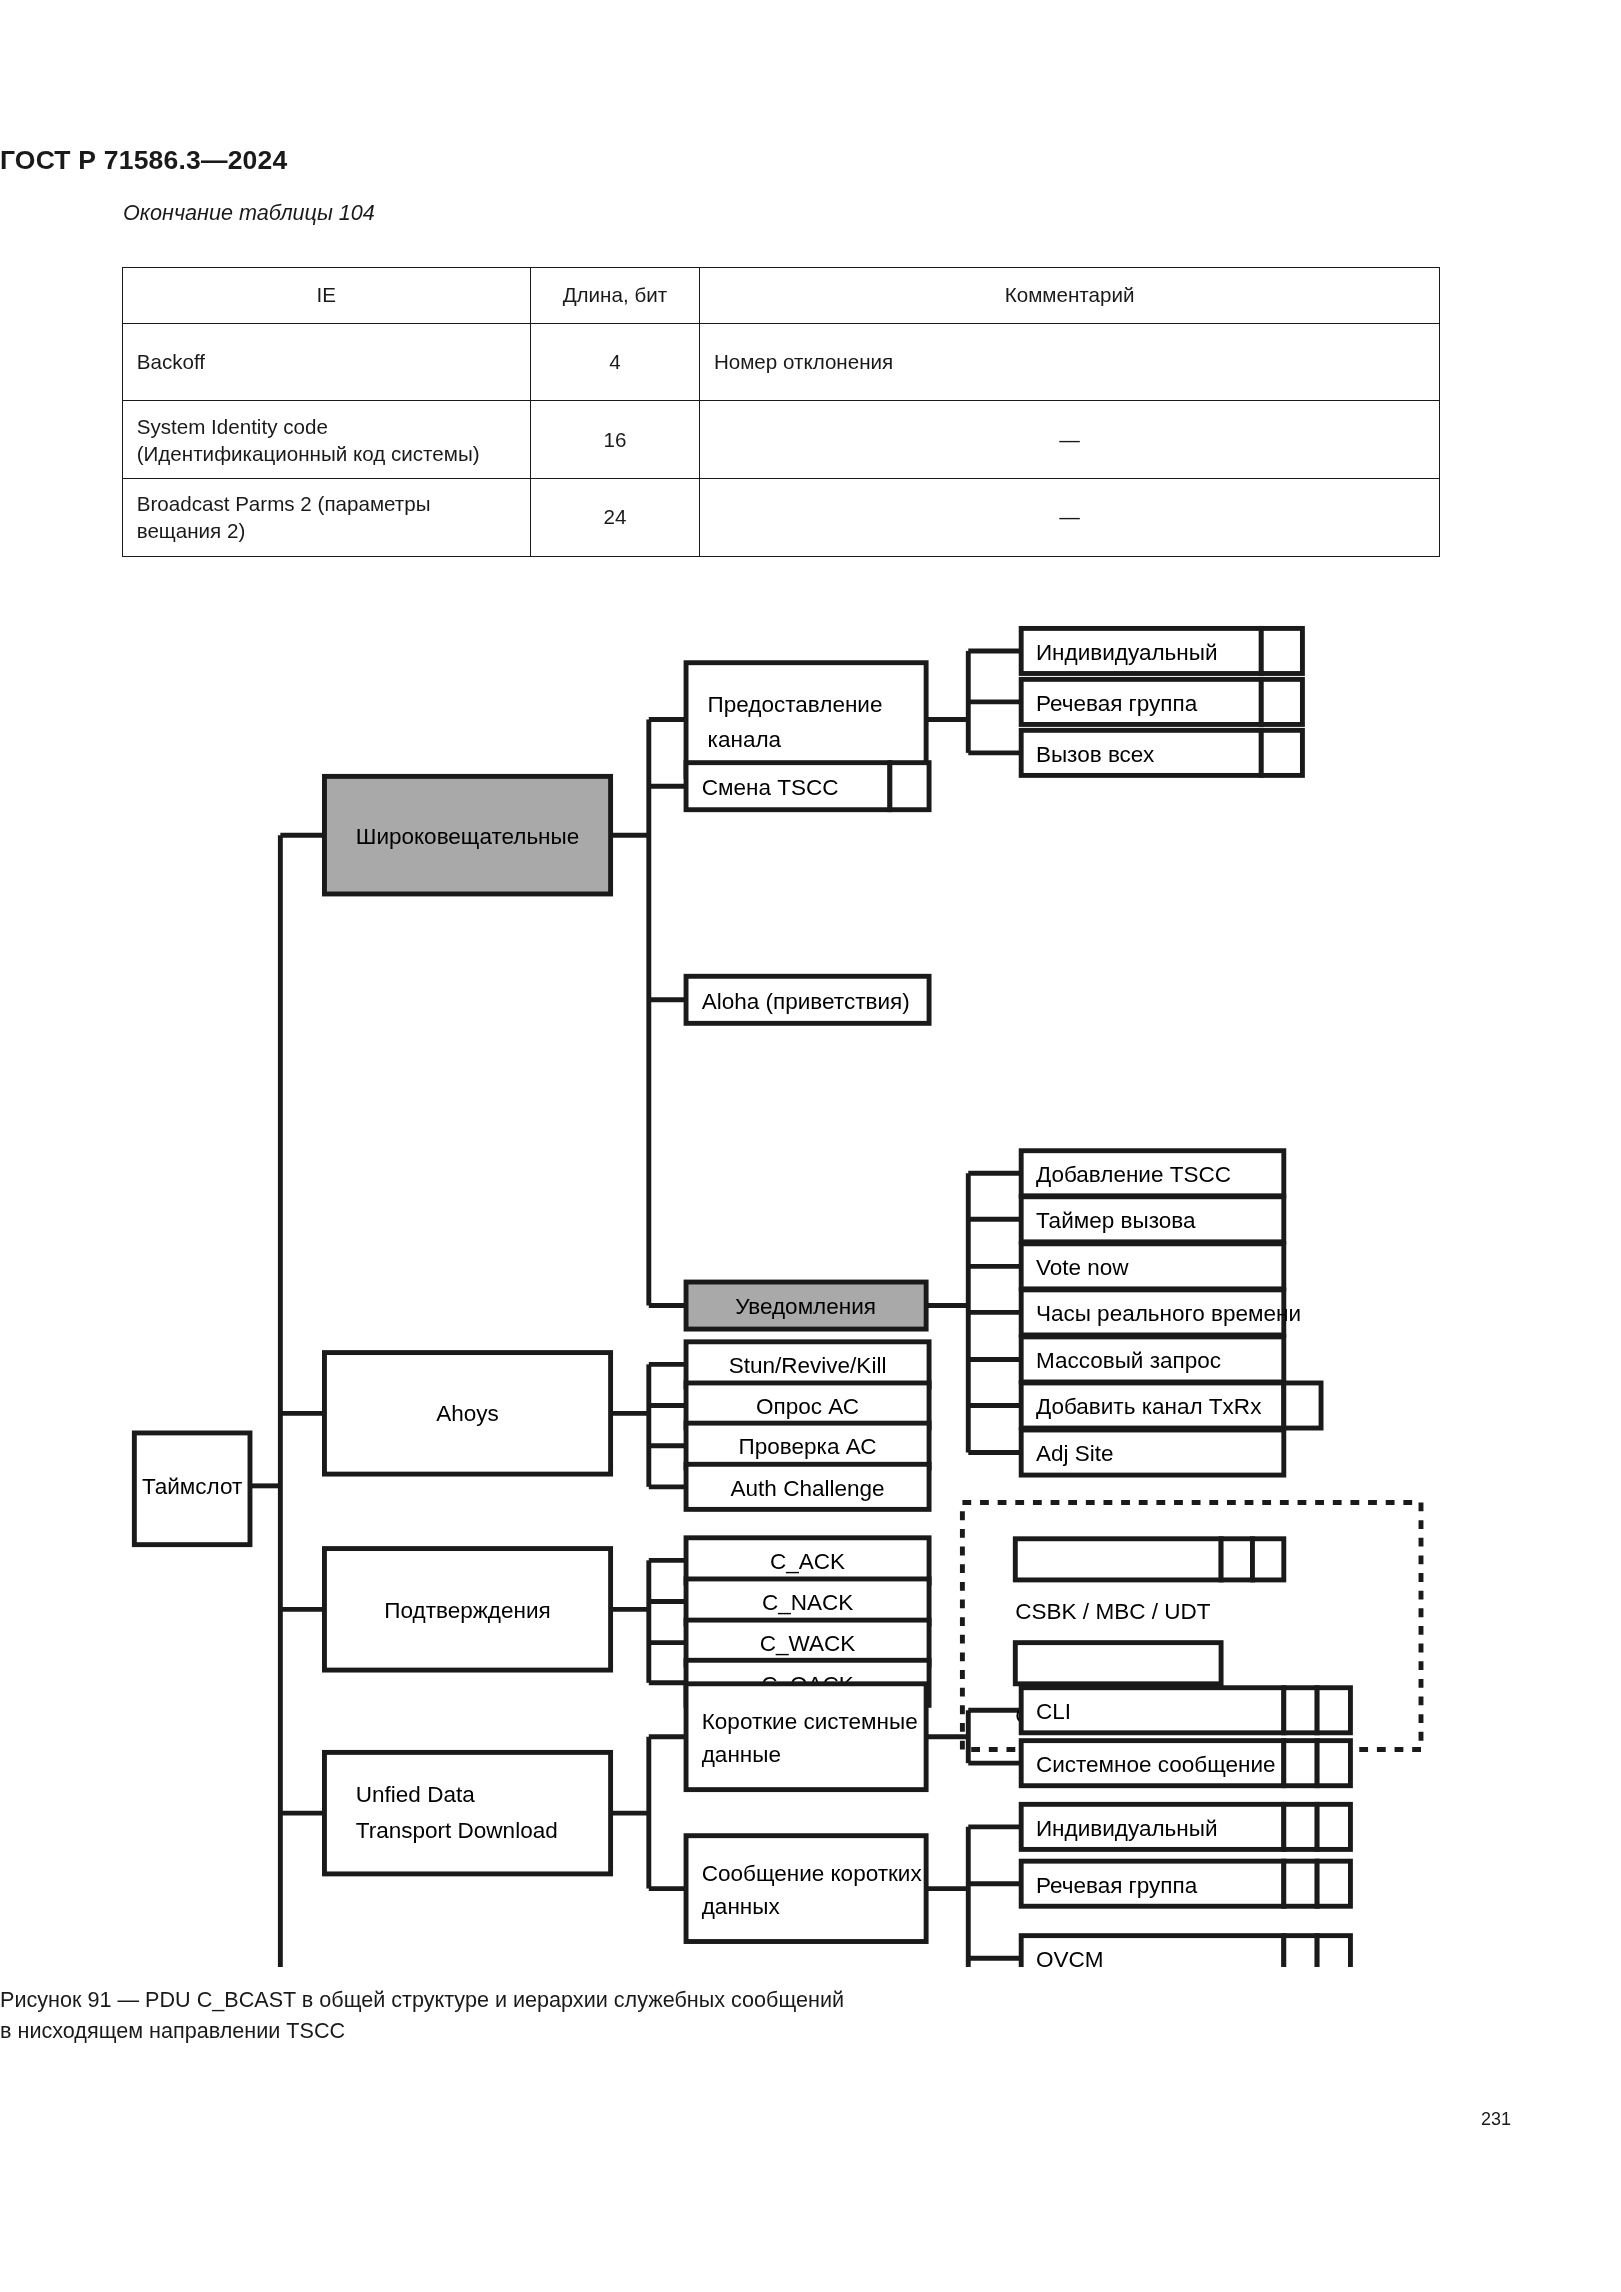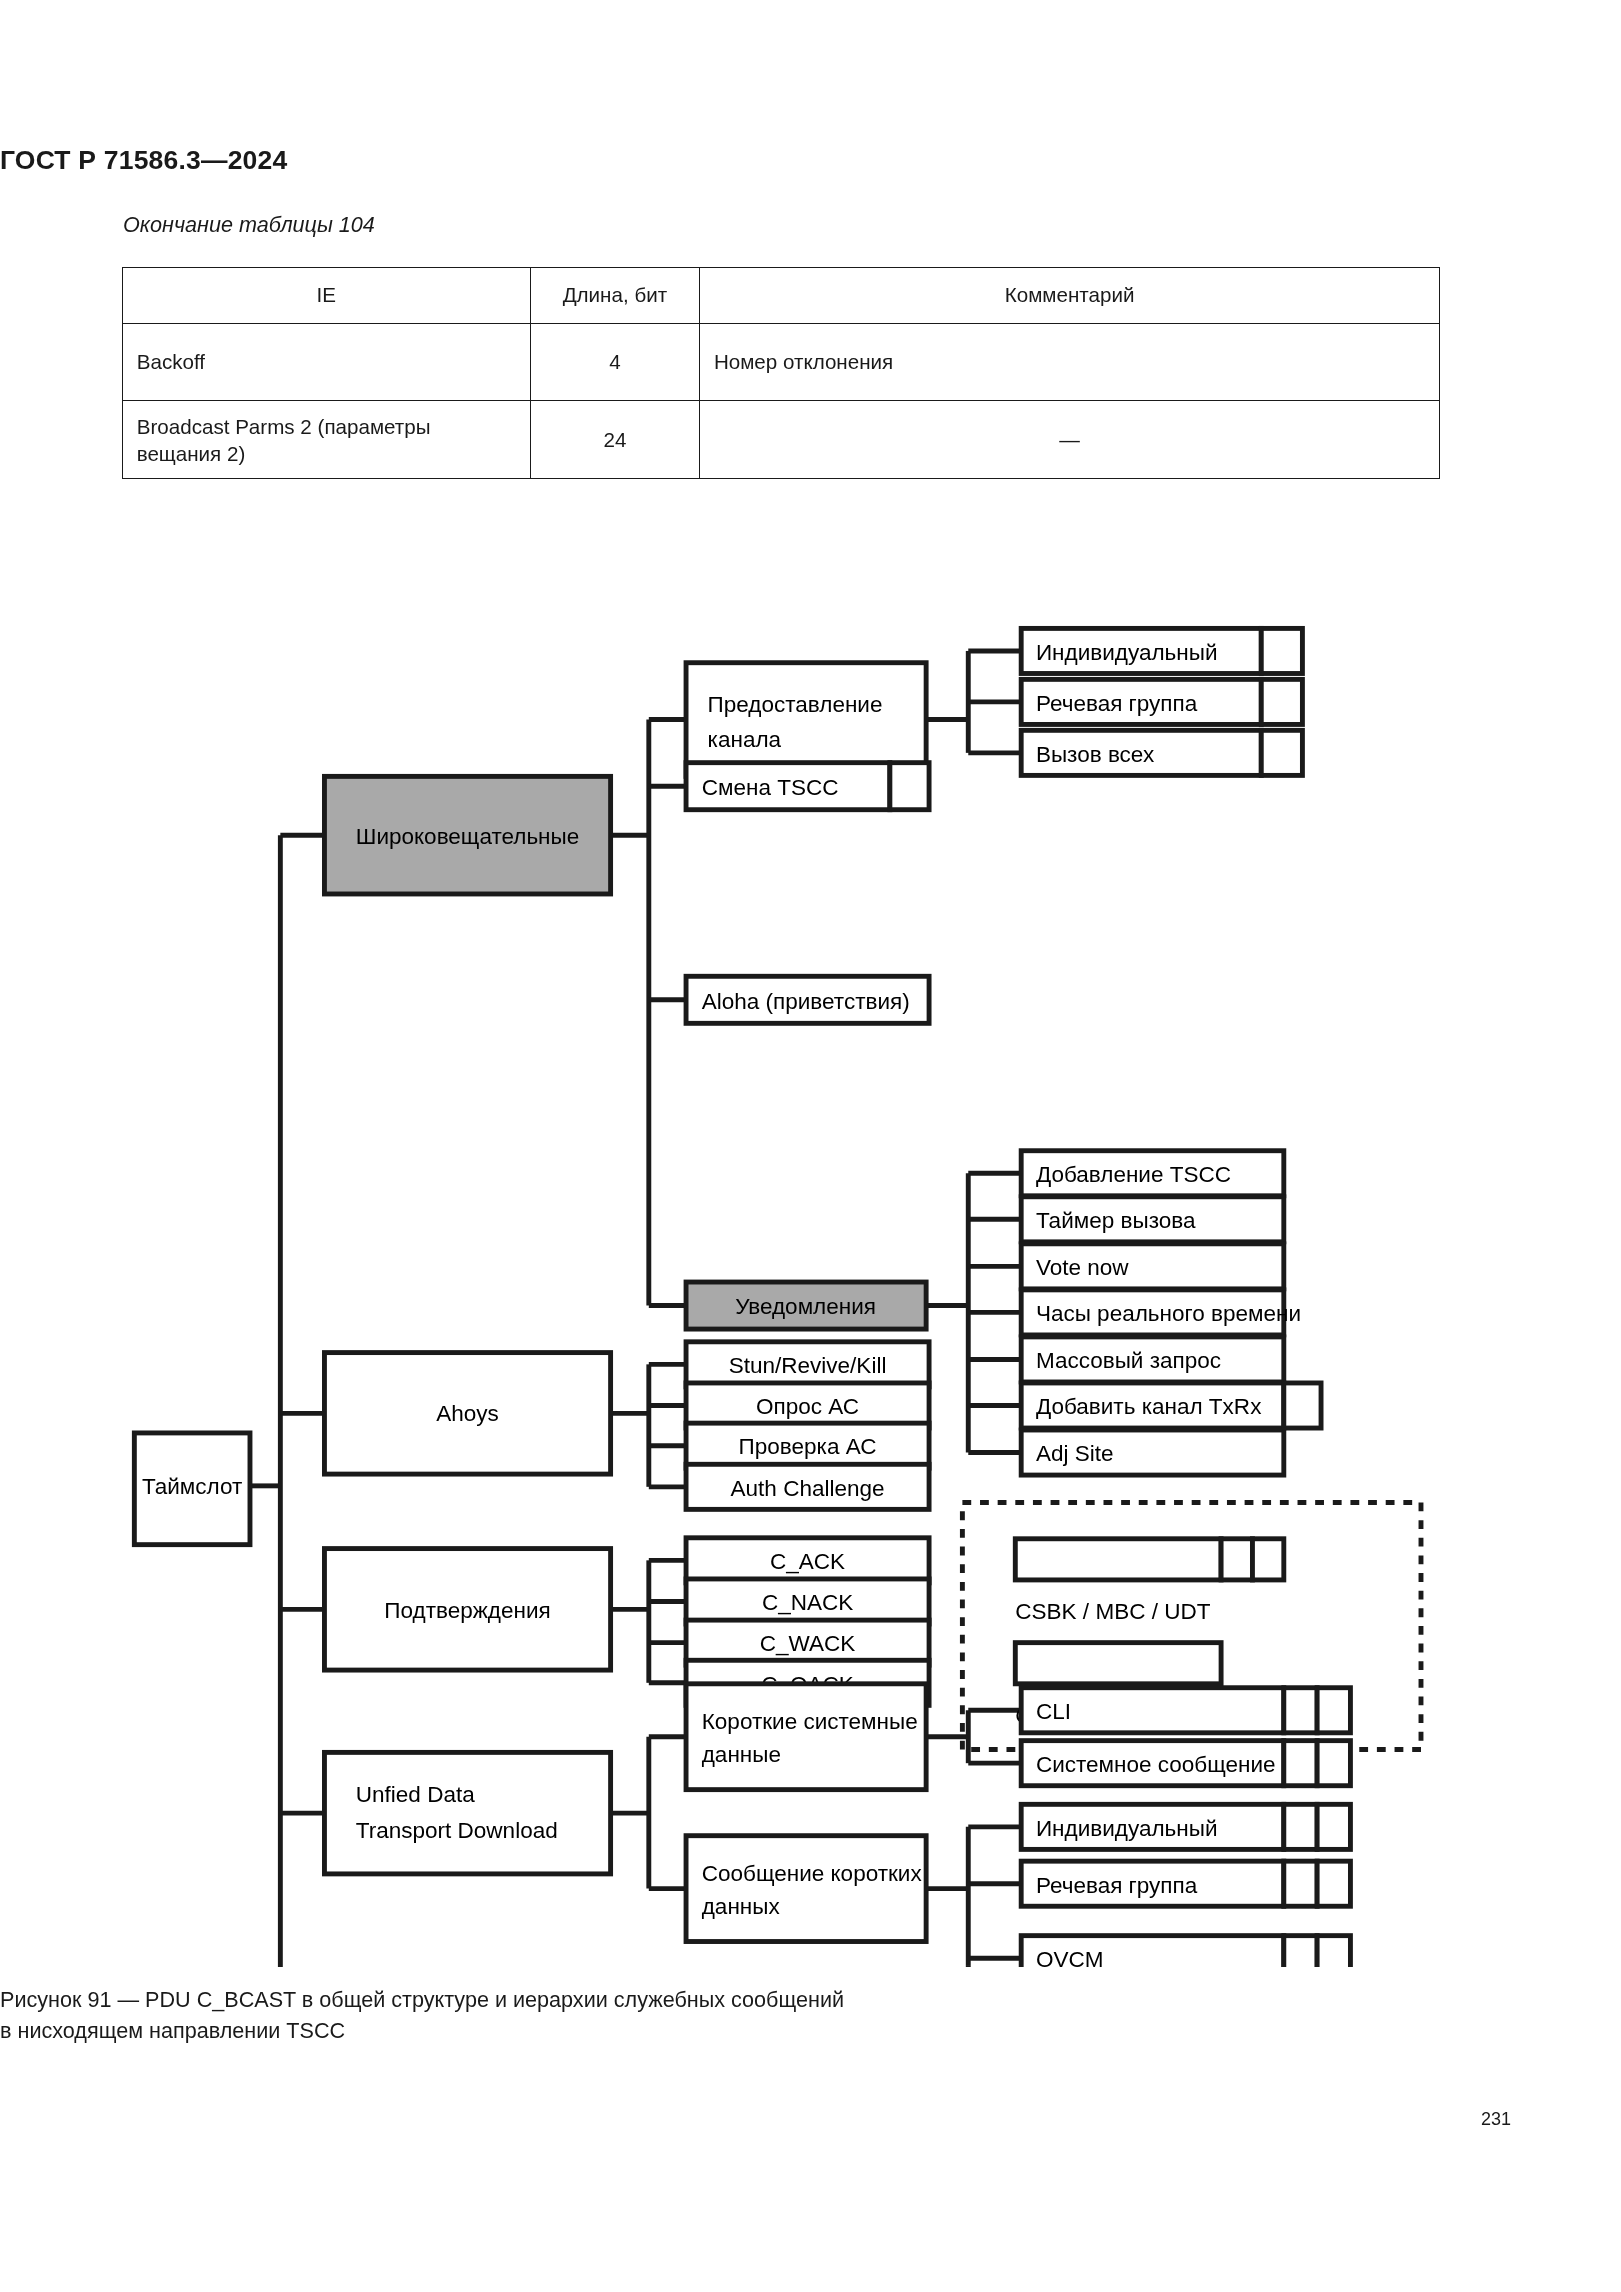--- a/index.html
+++ b/index.html
@@ -10,21 +10,21 @@
     color:#1a1a1a;-webkit-font-smoothing:antialiased;
   }
   .page{position:absolute;inset:0;}
 
   
   .doc-header{
     position:absolute;left:0;right:110px;top:145px;
     text-align:left;font-size:26.5px;font-weight:bold;letter-spacing:0.2px;
   }
   .table-caption{
-    position:absolute;left:123px;top:212px;
+    position:absolute;left:123px;top:200px;
     font-size:21.6px;font-style:italic;
   }
 
   
   .ie-table{
     position:absolute;left:122px;top:267px;width:1318px;
     border-collapse:collapse;font-size:20.6px;table-layout:fixed;
   }
   .ie-table th,.ie-table td{
     border:1.6px solid #1a1a1a;padding:8.8px 13.7px;vertical-align:middle;
@@ -70,20 +70,25 @@
         <th class="col-cm">Комментарий</th>
       </tr>
     </thead>
     <tbody>
       <tr>
         <td class="col-ie">Backoff</td>
         <td class="col-len">4</td>
         <td class="col-cm">Номер отклонения</td>
       </tr>
       <tr>
+        <td class="col-ie cell-2l">System Identity code (Идентификационный код системы)</td>
+        <td class="col-len">16</td>
+        <td class="col-cm cm-dash">—</td>
+      </tr>
+      <tr>
         <td class="col-ie cell-2l">Broadcast Parms 2 (параметры вещания 2)</td>
         <td class="col-len">24</td>
         <td class="col-cm cm-dash">—</td>
       </tr>
     </tbody>
   </table>
 
   <div class="figure">
   <svg width="1621" height="1367" viewBox="0 0 1654 1395" xmlns="http://www.w3.org/2000/svg">
 

